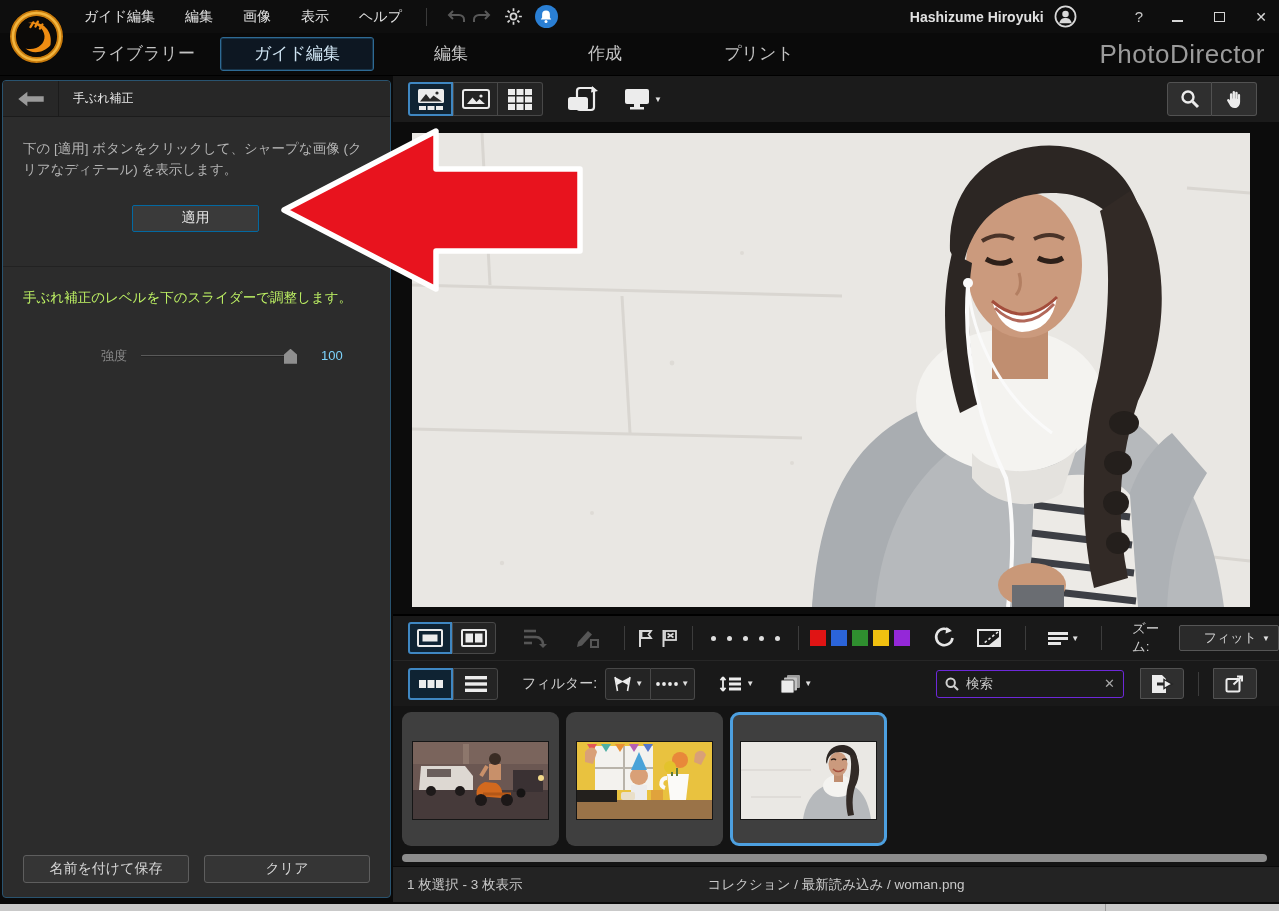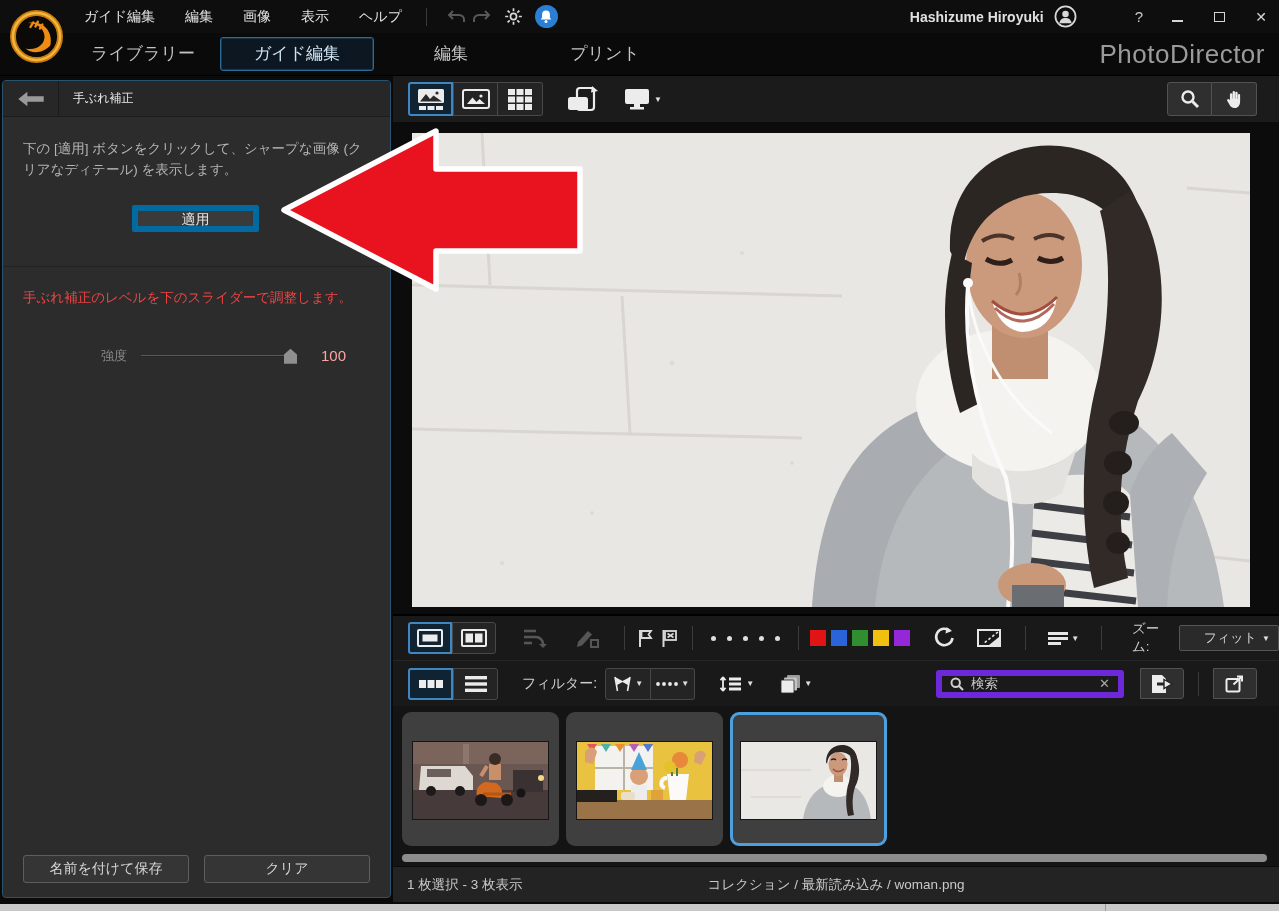--- a/index.html
+++ b/index.html
@@ -38,29 +38,29 @@
   .tab { width:154px; text-align:center; font-size:17px; color:#c4c4c4; cursor:pointer; line-height:32px; }
   .tab.selected { color:#cfe4f2; border:1px solid #2e6a94; border-radius:3px; background:#0d1722; box-shadow:0 0 0 1px #17344a inset; }
   .brand { margin-left:auto; margin-right:14px; font-size:26px; color:#9b9b9b; letter-spacing:0.5px; }
 
   
   .left-panel { position:absolute; left:2px; top:80px; width:389px; height:818px; background:#2c2c2c; border:1px solid #29536f; border-radius:4px; display:flex; flex-direction:column; overflow:hidden; }
   .lp-header { height:36px; background:#272727; border-bottom:1px solid #1b1b1b; display:flex; align-items:center; flex:none; }
   .lp-back { width:56px; height:100%; display:flex; align-items:center; justify-content:center; cursor:pointer; border-right:1px solid #1b1b1b; }
   .lp-title { padding-left:14px; font-size:12px; color:#eaeaea; }
   .lp-instruction { padding:22px 20px 0 20px; font-size:13.5px; line-height:1.55; color:#b5b5b5; }
-  .apply-btn { display:block; margin:24px 0 0 129px; width:127px; height:27px; background:#3a3a3a; border:6px solid #0369a1; border-radius:2px; color:#e8e8e8; font-size:14px; font-family:inherit; cursor:pointer; }
+  .apply-btn { display:block; margin:24px 0 0 129px; width:127px; height:27px; background:#3a3a3a; border:1px solid #0369a1; border-radius:2px; color:#e8e8e8; font-size:14px; font-family:inherit; cursor:pointer; }
   .lp-divider { margin-top:34px; border-top:1px solid #222; }
-  .lp-gray { padding:22px 20px 0 20px; font-size:13.5px; color:#ef4444; }
+  .lp-gray { padding:22px 20px 0 20px; font-size:13.5px; color:#bef264; }
   .slider-row { display:flex; align-items:center; margin-top:40px; padding-left:98px; }
   .slider-label { font-size:13px; color:#8a8a8a; width:40px; }
   .slider { position:relative; width:150px; height:16px; cursor:pointer; }
   .slider .track { position:absolute; left:0; right:0; top:7px; height:2px; background:#5a5a5a; border-bottom:1px solid #242424; }
   .slider .handle { position:absolute; right:-6px; top:1px; width:13px; height:15px; background:#8f8f8f; clip-path:polygon(50% 0,100% 38%,100% 100%,0 100%,0 38%); cursor:grab; }
-  .slider-value { margin-left:30px; font-size:15px; color:#fca5a5; }
+  .slider-value { margin-left:30px; font-size:13px; color:#7dd3fc; }
   .lp-footer { margin-top:auto; display:flex; gap:15px; padding:0 20px 14px 20px; flex:none; }
   .lp-footer button { flex:1; height:28px; background:#353535; border:1px solid #5e5e5e; border-radius:3px; color:#d6d6d6; font-size:14px; font-family:inherit; cursor:pointer; }
 
   
   .content { position:absolute; left:393px; top:76px; width:886px; height:826px; background:#141414; display:flex; flex-direction:column; }
   .vtoolbar { height:46px; background:#1b1b1b; display:flex; align-items:center; padding-left:15px; flex:none; }
   .btn-group { display:flex; }
   .tbtn { width:45px; height:34px; background:#242424; border:1px solid #484848; display:flex; align-items:center; justify-content:center; cursor:pointer; }
   .tbtn + .tbtn { border-left:none; }
   .tbtn.first { border-radius:3px 0 0 3px; }
@@ -84,21 +84,21 @@
   .labels { display:flex; gap:5px; }
   .swatch { width:16px; height:16px; cursor:pointer; }
   .zoom-label { font-size:13.5px; color:#cfcfcf; }
   .dropdown { width:115px; height:26px; background:#2a2a2a; border:1px solid #565656; border-radius:2px; display:flex; align-items:center; padding:0 8px; cursor:pointer; }
   .dropdown .val { font-size:13px; color:#d0d0d0; flex:1; }
   .dropdown .dd-caret { margin:0; }
 
   .fstoolbar { height:46px; background:#191919; border-top:1px solid #262626; display:flex; align-items:center; padding-left:15px; flex:none; }
   .fstoolbar .tbtn { width:45px; height:32px; }
   .filter-label { font-size:14px; color:#cfcfcf; }
-  .searchbox { width:188px; height:28px; background:#1a1a1a; border:6px solid #6d28d9; border-radius:3px; display:flex; align-items:center; padding:0 8px; cursor:text; }
+  .searchbox { width:188px; height:28px; background:#1a1a1a; border:1px solid #6d28d9; border-radius:3px; display:flex; align-items:center; padding:0 8px; cursor:text; }
   .searchbox .ph { flex:1; margin-left:7px; font-size:13.5px; color:#c9c9c9; }
   .searchbox .clr { color:#a8a8a8; font-size:13px; cursor:pointer; }
 
   .thumbs { height:144px; background:#141414; display:flex; gap:7px; padding:6px 0 0 9px; flex:none; }
   .thumb-cell { width:157px; height:134px; background:#3f3f3f; border-radius:9px; border:3px solid transparent; display:flex; justify-content:center; align-items:flex-start; padding-top:27px; cursor:pointer; }
   .thumb-cell.selected { border-color:#4da0e0; }
   .thumb-img { width:135px; height:77px; outline:1px solid #161616; display:block; }
 
   .hscroll { height:16px; padding:4px 12px 0 9px; flex:none; }
   .hthumb { height:8px; background:#8c8c8c; border-radius:4px; cursor:pointer; }
@@ -188,20 +188,21 @@
           <i></i>
         </span>
       <span class="winbtn close">✕</span>
     </div>
   </div>
 
   <div class="tabrow">
     <div class="tab">ライブラリー</div>
     <div class="tab selected">ガイド編集</div>
     <div class="tab">編集</div>
+    <div class="tab">作成</div>
     <div class="tab">プリント</div>
     <div class="brand">PhotoDirector</div>
   </div>
 
   <div class="left-panel">
     <div class="lp-header">
       <span class="lp-back">
         <svg width="30" height="20" viewBox="0 0 32 22">
             <polygon points="12,3 12,8 30,8 30,14 12,14 12,19 2,11" fill="#9a9a9a"></polygon>
           </svg>

